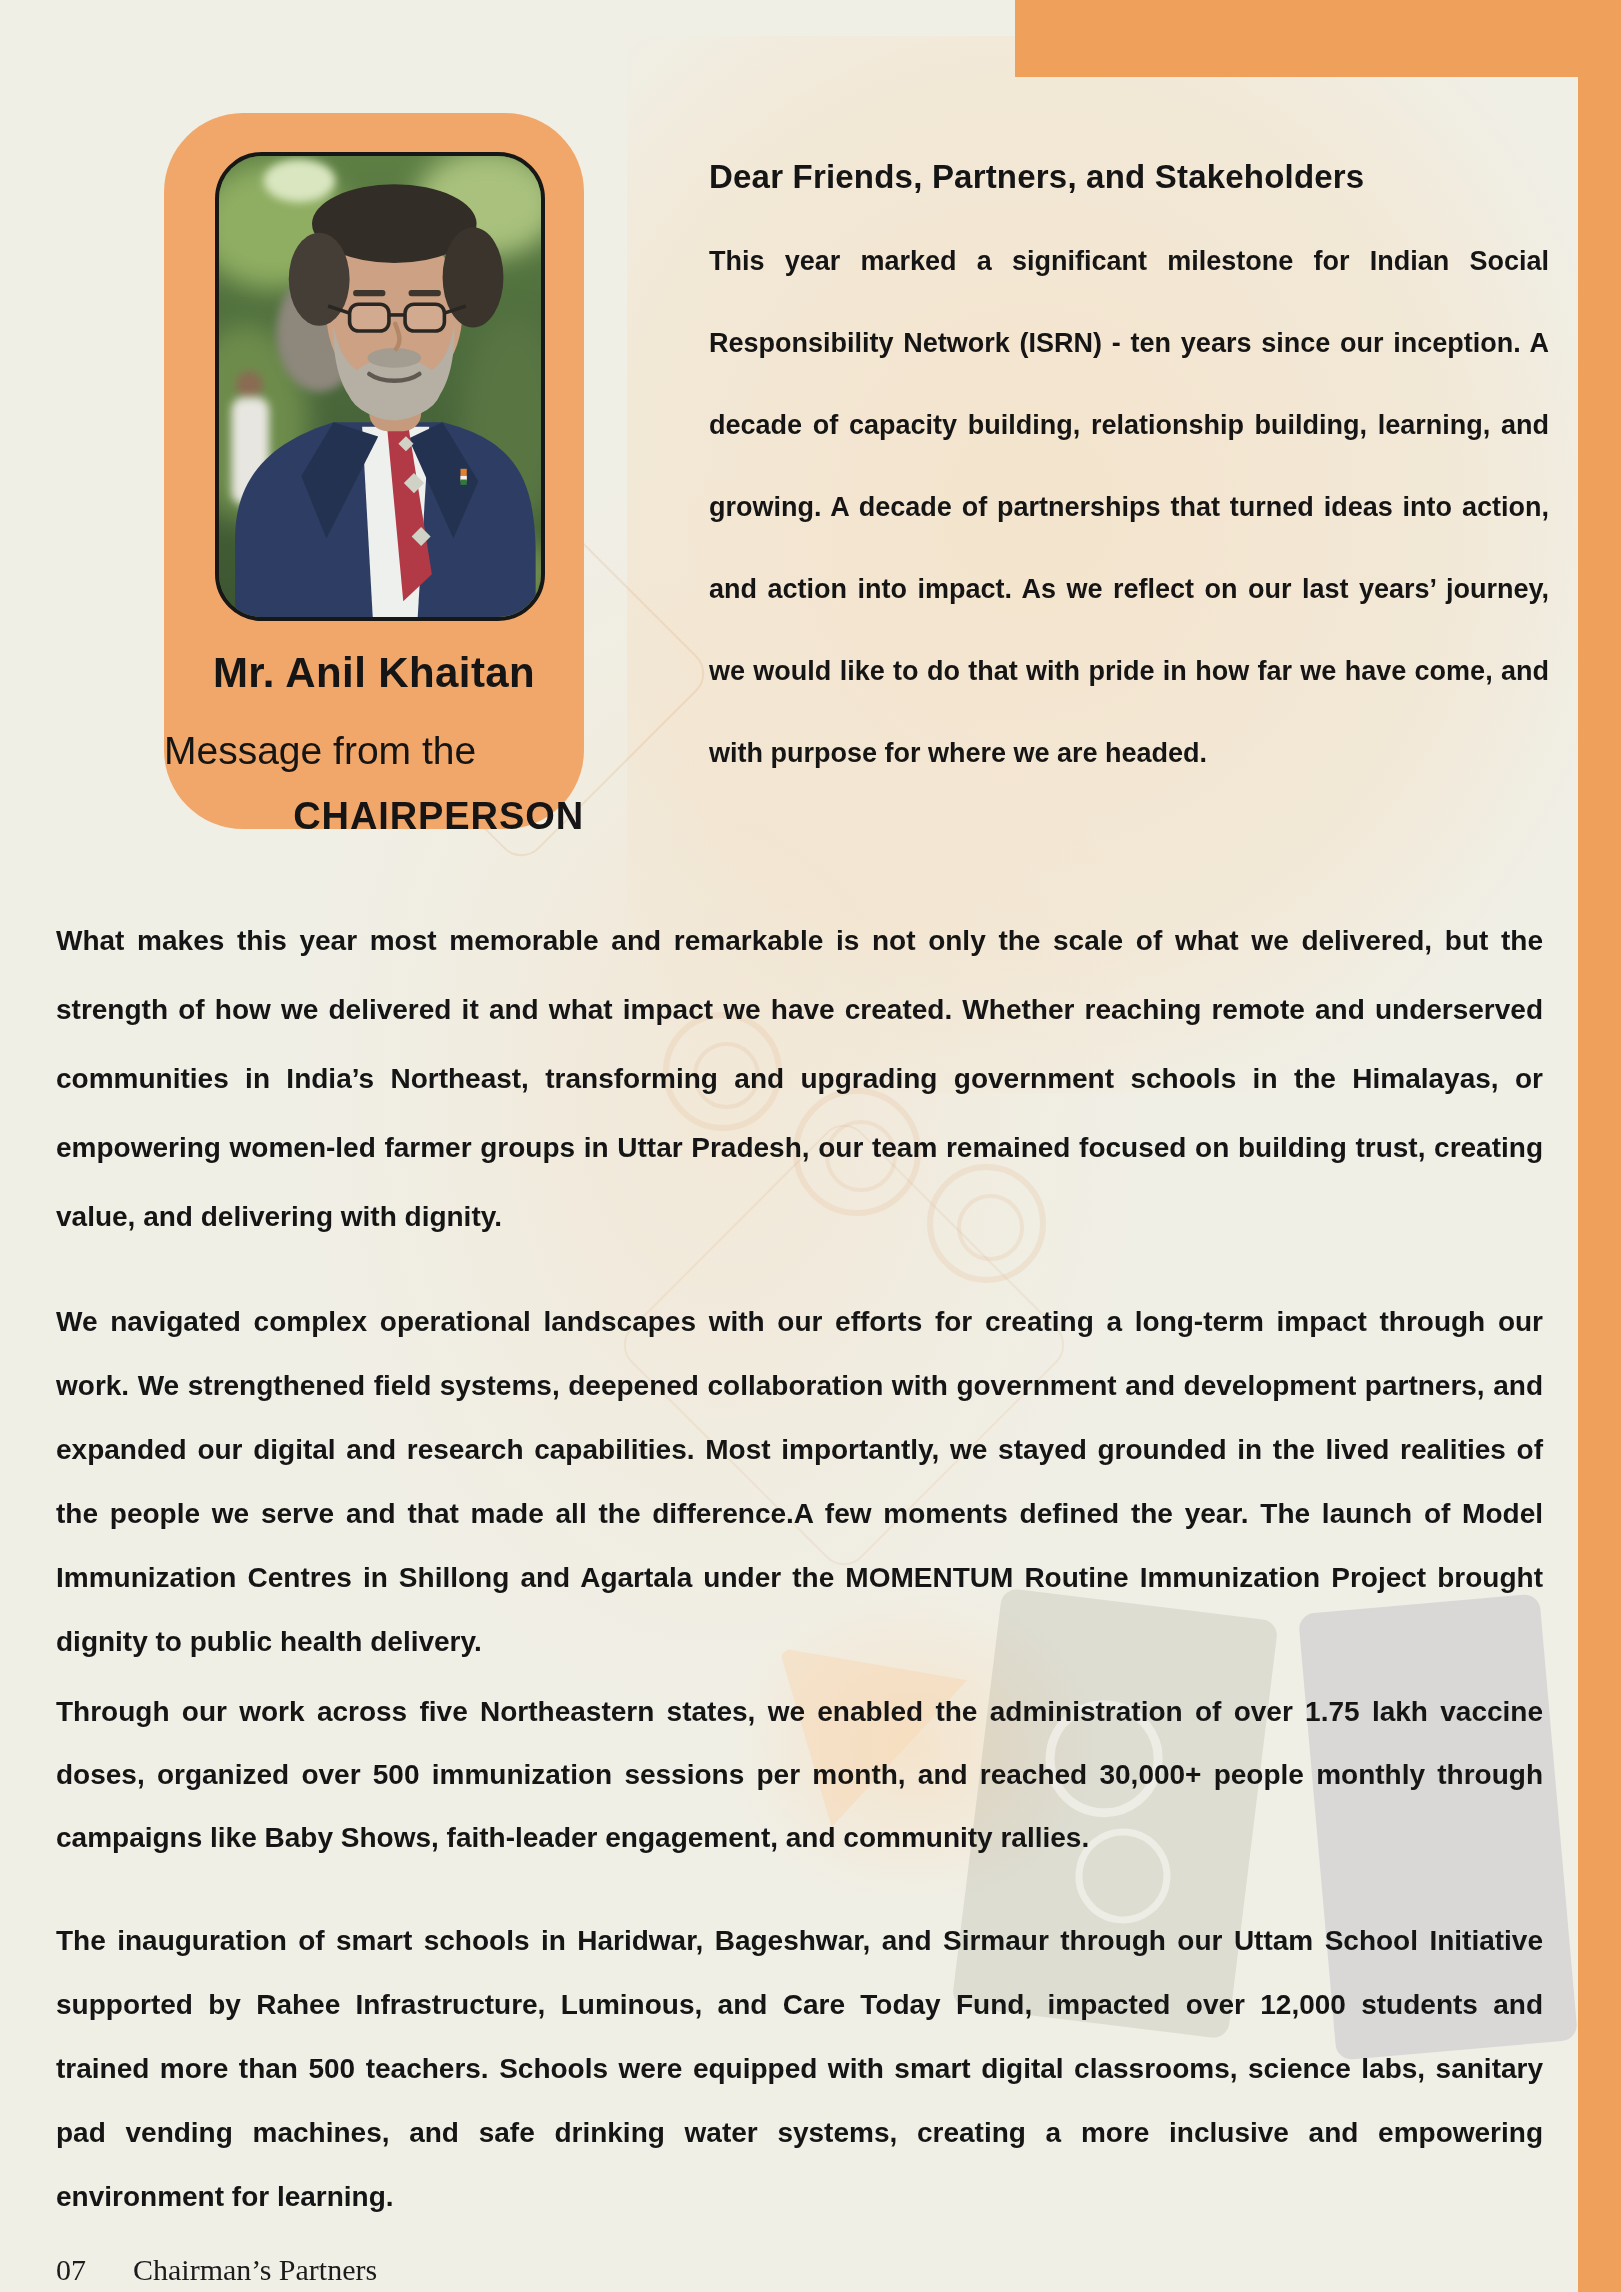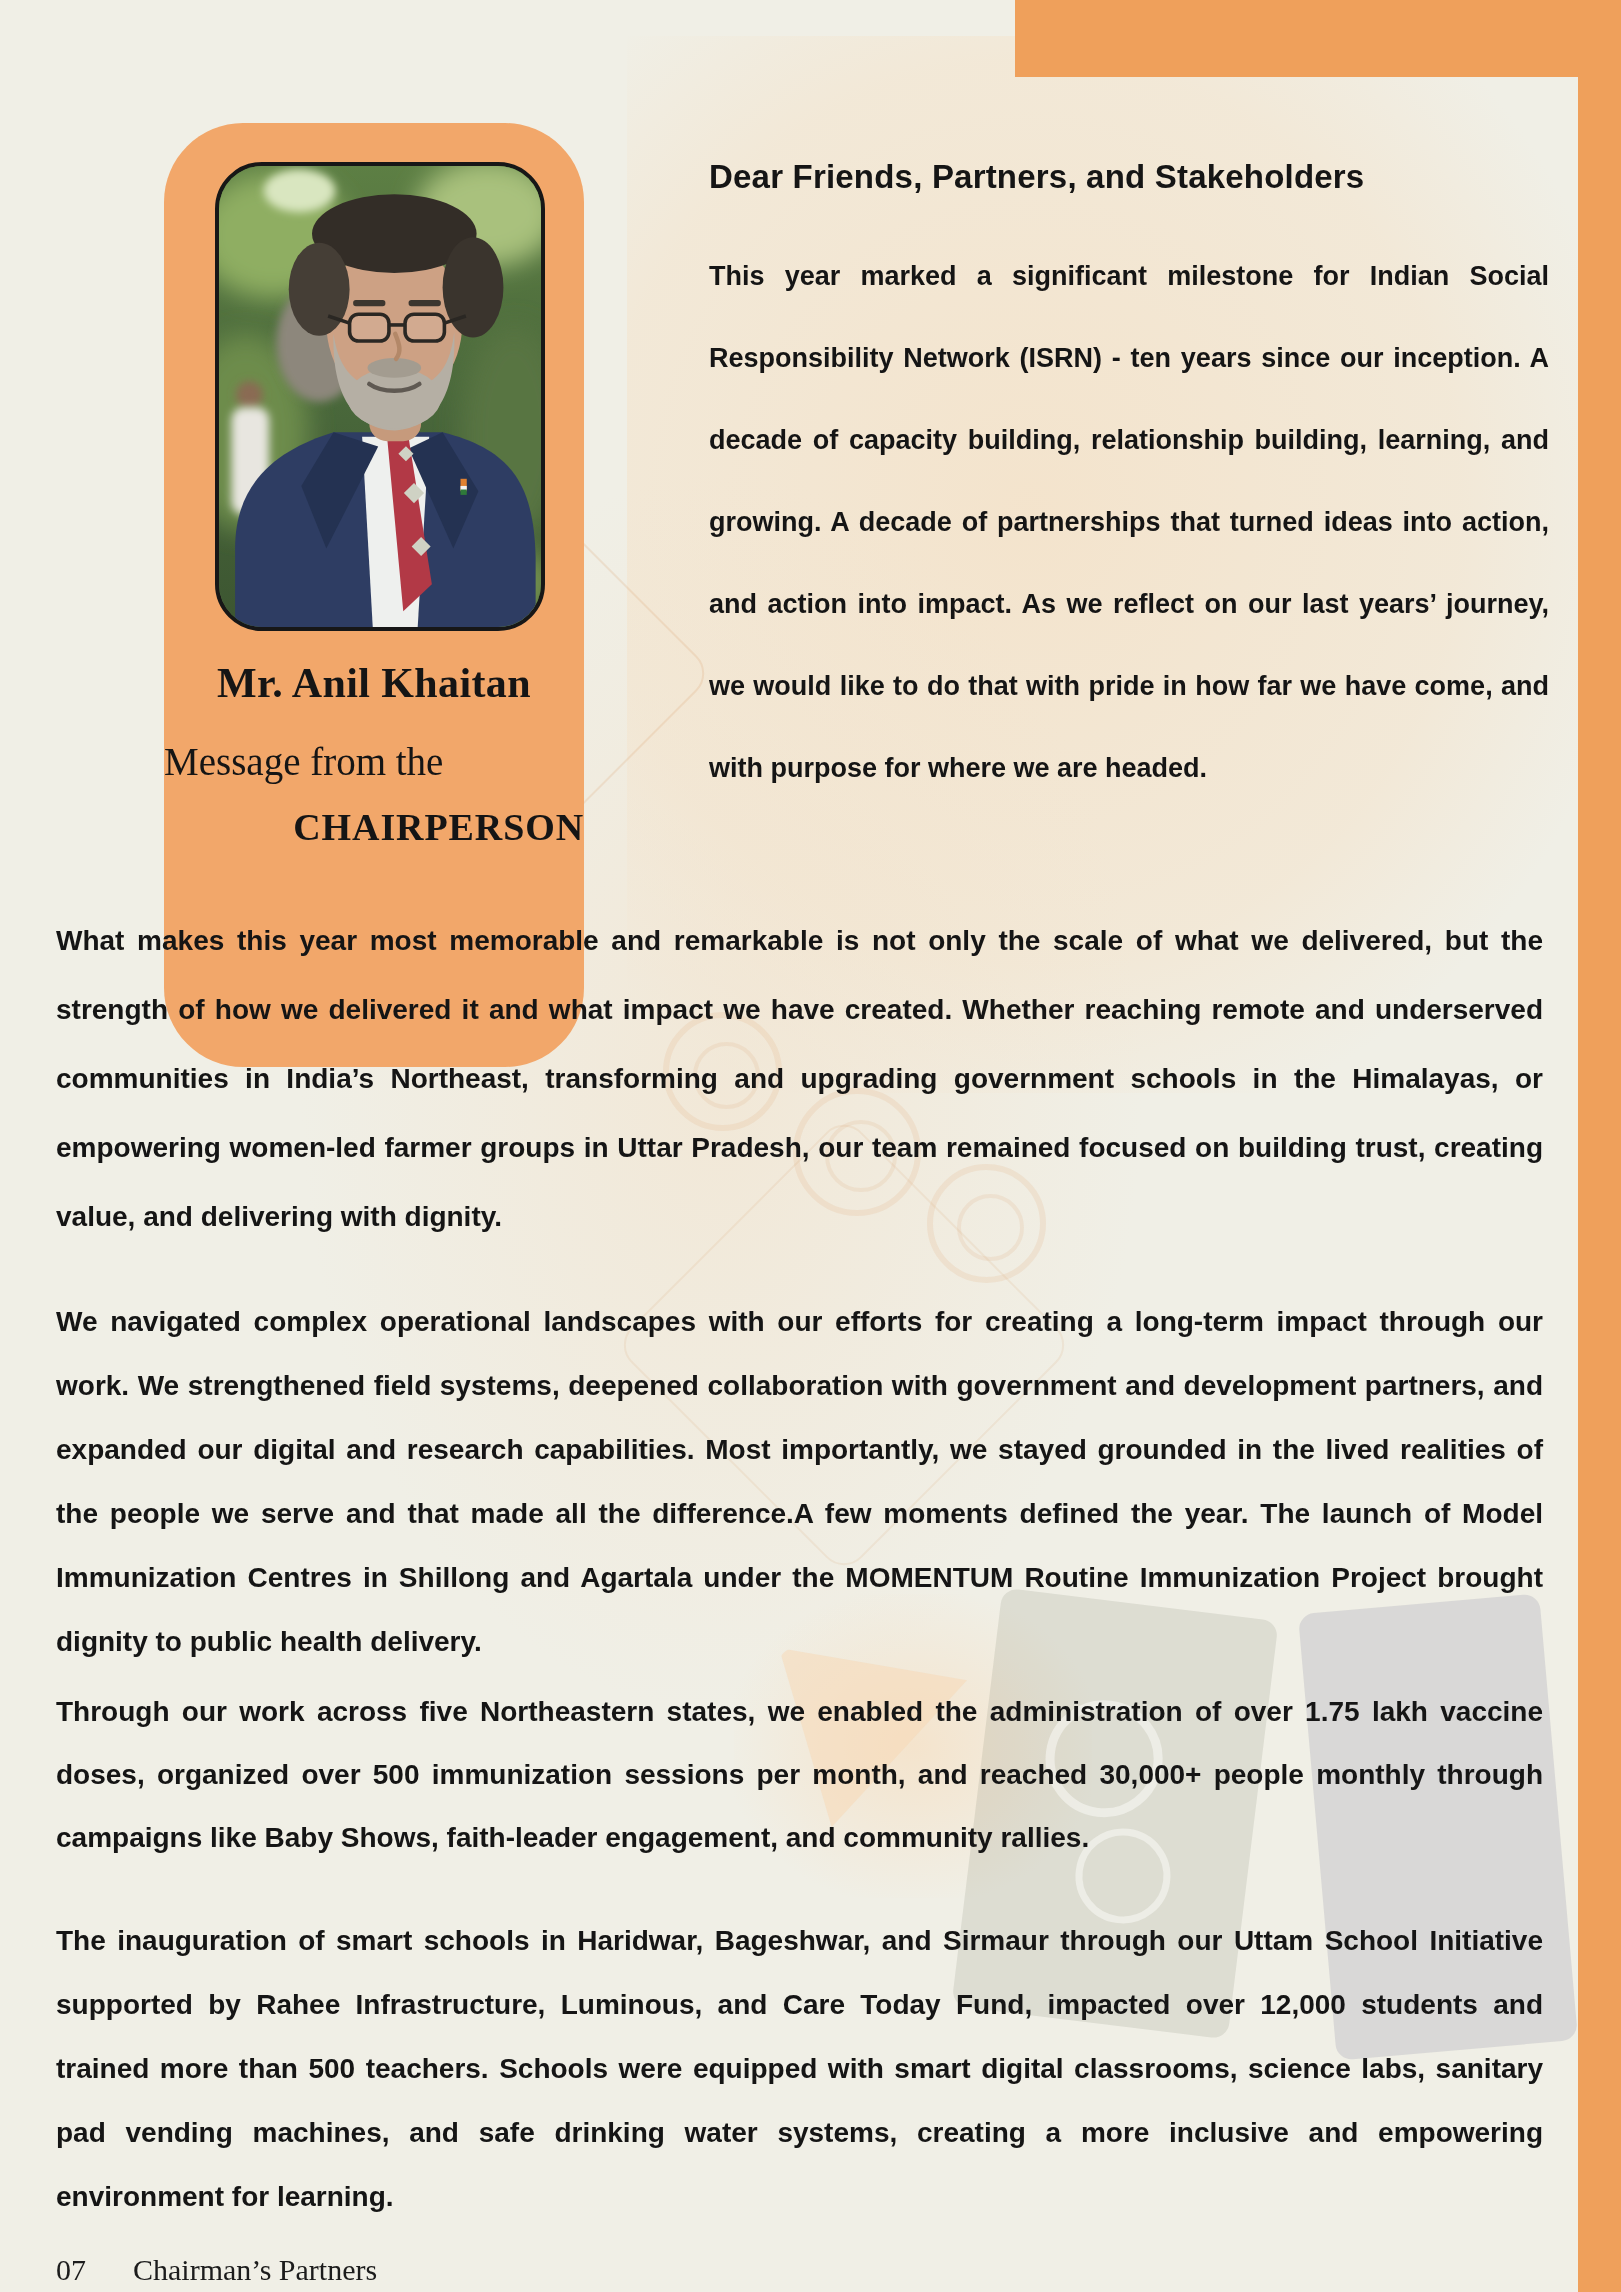--- a/index.html
+++ b/index.html
@@ -72,22 +72,22 @@
   .top-block{
     position:absolute;left:1015px;top:0;width:606px;height:77px;
     background:var(--accent);
   }
   .right-bar{
     position:absolute;left:1578px;top:0;width:43px;height:2293px;
     background:var(--accent);
   }
   
   .profile-card{
-    position:absolute;left:164px;top:123px;width:420px;height:944px;
-    background:var(--card);border-radius:79px;font-family:Liberation Serif, serif;
+    position:absolute;left:164px;top:113px;width:420px;height:716px;
+    background:var(--card);border-radius:79px;
   }
   .photo{
     position:absolute;left:51px;top:39px;width:322px;height:461px;
     border:4.5px solid #171717;border-radius:47px;overflow:hidden;
     background:#4c6a3a;
   }
   .photo svg{display:block;width:100%;height:100%;}
   .card-name{
     position:absolute;left:0;top:536px;width:100%;
     text-align:center;font-size:42px;font-weight:700;letter-spacing:0.4px;
@@ -99,21 +99,21 @@
   .card-sub2{
     position:absolute;left:0;top:682px;width:100%;
     text-align:right;font-size:38px;font-weight:700;letter-spacing:0.9px;
   }
   
   .greeting{
     position:absolute;left:709px;top:158px;width:851px;margin:0;
     font-size:33px;font-weight:700;letter-spacing:0.2px;
   }
   .intro{
-    position:absolute;left:709px;top:235px;width:840px;margin:0;
+    position:absolute;left:709px;top:220px;width:840px;margin:0;
     font-size:27px;font-weight:700;line-height:82px;
     text-align:justify;
   }
   
   .body-par{
     position:absolute;left:56px;width:1487px;margin:0;
     font-size:28px;font-weight:700;
     text-align:justify;
   }
   .p2{top:906px;line-height:69px;}

